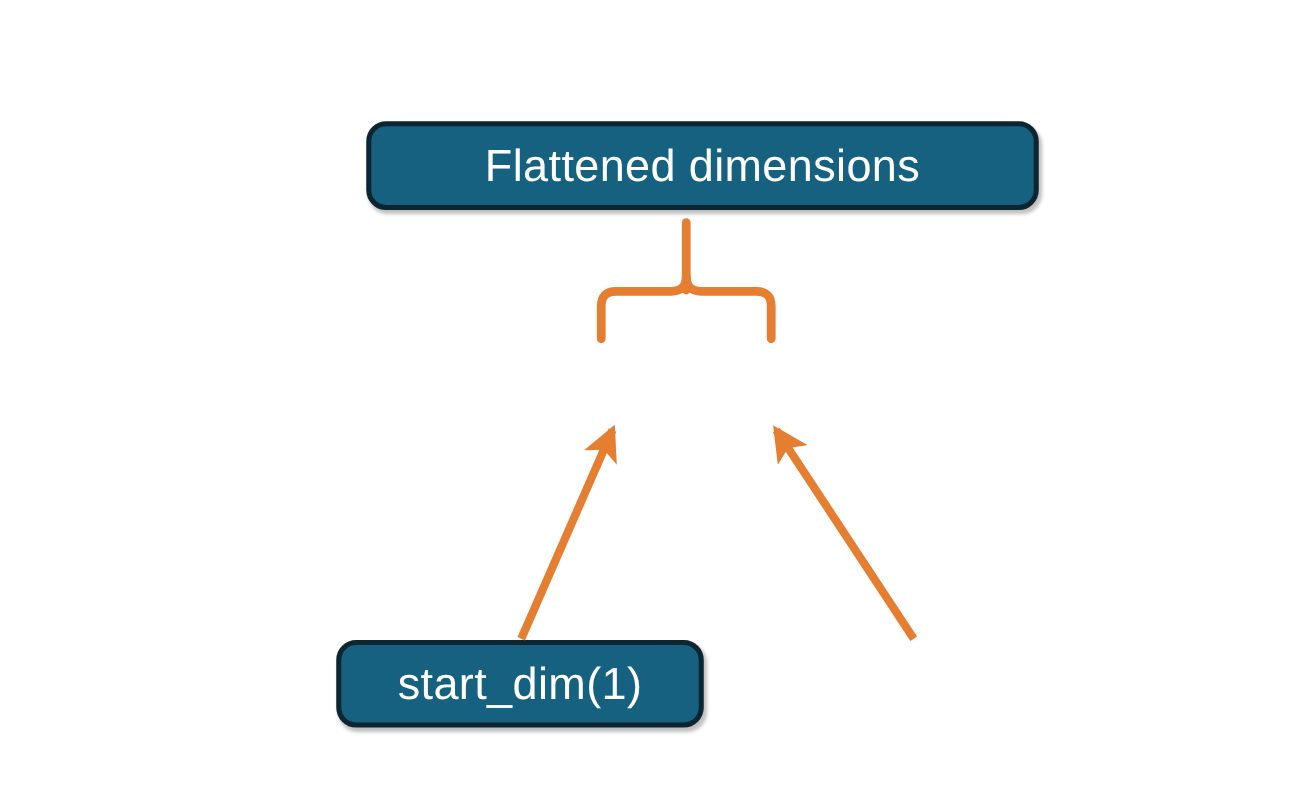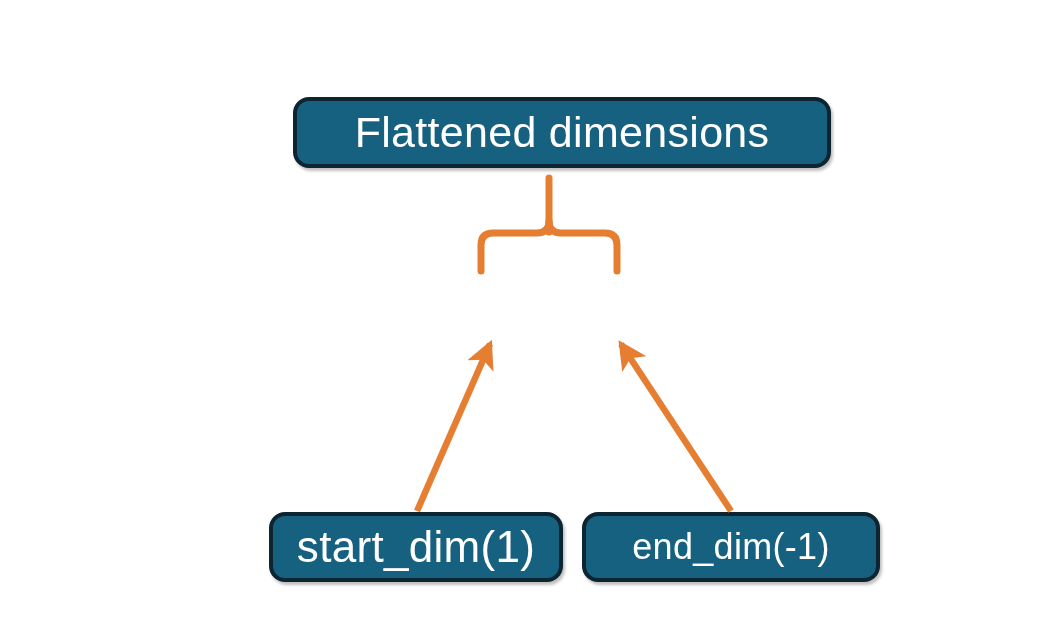--- a/index.html
+++ b/index.html
@@ -40,21 +40,21 @@
     box-shadow: 2px 3px 3px rgba(0,0,0,0.25);
     z-index: 2;
   }
 
   
   #node-flattened {
     left: 293px;
     top: 97px;
     width: 538px;
     height: 71px;
-    font-size: 43px;
+    font-size: 36px;
   }
 
   
   #node-tuple {
     left: 178px;
     top: 214px;
     width: 700px;
     height: 161px;
     border-radius: 22px;
     font-size: 58px;
@@ -64,21 +64,21 @@
     top: 22px;
     z-index: 3;
   }
 
   
   #node-start {
     left: 269px;
     top: 512px;
     width: 294px;
     height: 70px;
-    font-size: 44px;
+    font-size: 36px;
   }
   #node-end {
     left: 582px;
     top: 512px;
     width: 298px;
     height: 70px;
     font-size: 36px;
   }
 
   
@@ -123,23 +123,20 @@
 
   <div class="node" id="node-flattened">
     <span class="label">Flattened dimensions</span>
   </div>
 
 
   <div class="node" id="node-start">
     <span class="label">start_dim(1)</span>
   </div>
 
-  <div class="node" id="node-end">
-    <span class="label">end_dim(-1)</span>
-  </div>
 
   <svg id="connectors" viewBox="0 0 1038 632" width="1038" height="632">
     <defs>
       <marker id="ah" viewBox="0 0 10 10" refX="8.4" refY="5" markerWidth="4.4" markerHeight="4.4" orient="auto-start-reverse">
         <path d="M 0 0 L 10 5 L 0 10 L 2.4 5 z" fill="#e57e30"></path>
       </marker>
     </defs>
 
     <path d="M 417 511 L 490 344" fill="none" stroke="#e57e30" stroke-width="6.5" stroke-linecap="butt" marker-end="url(#ah)"></path>
 

